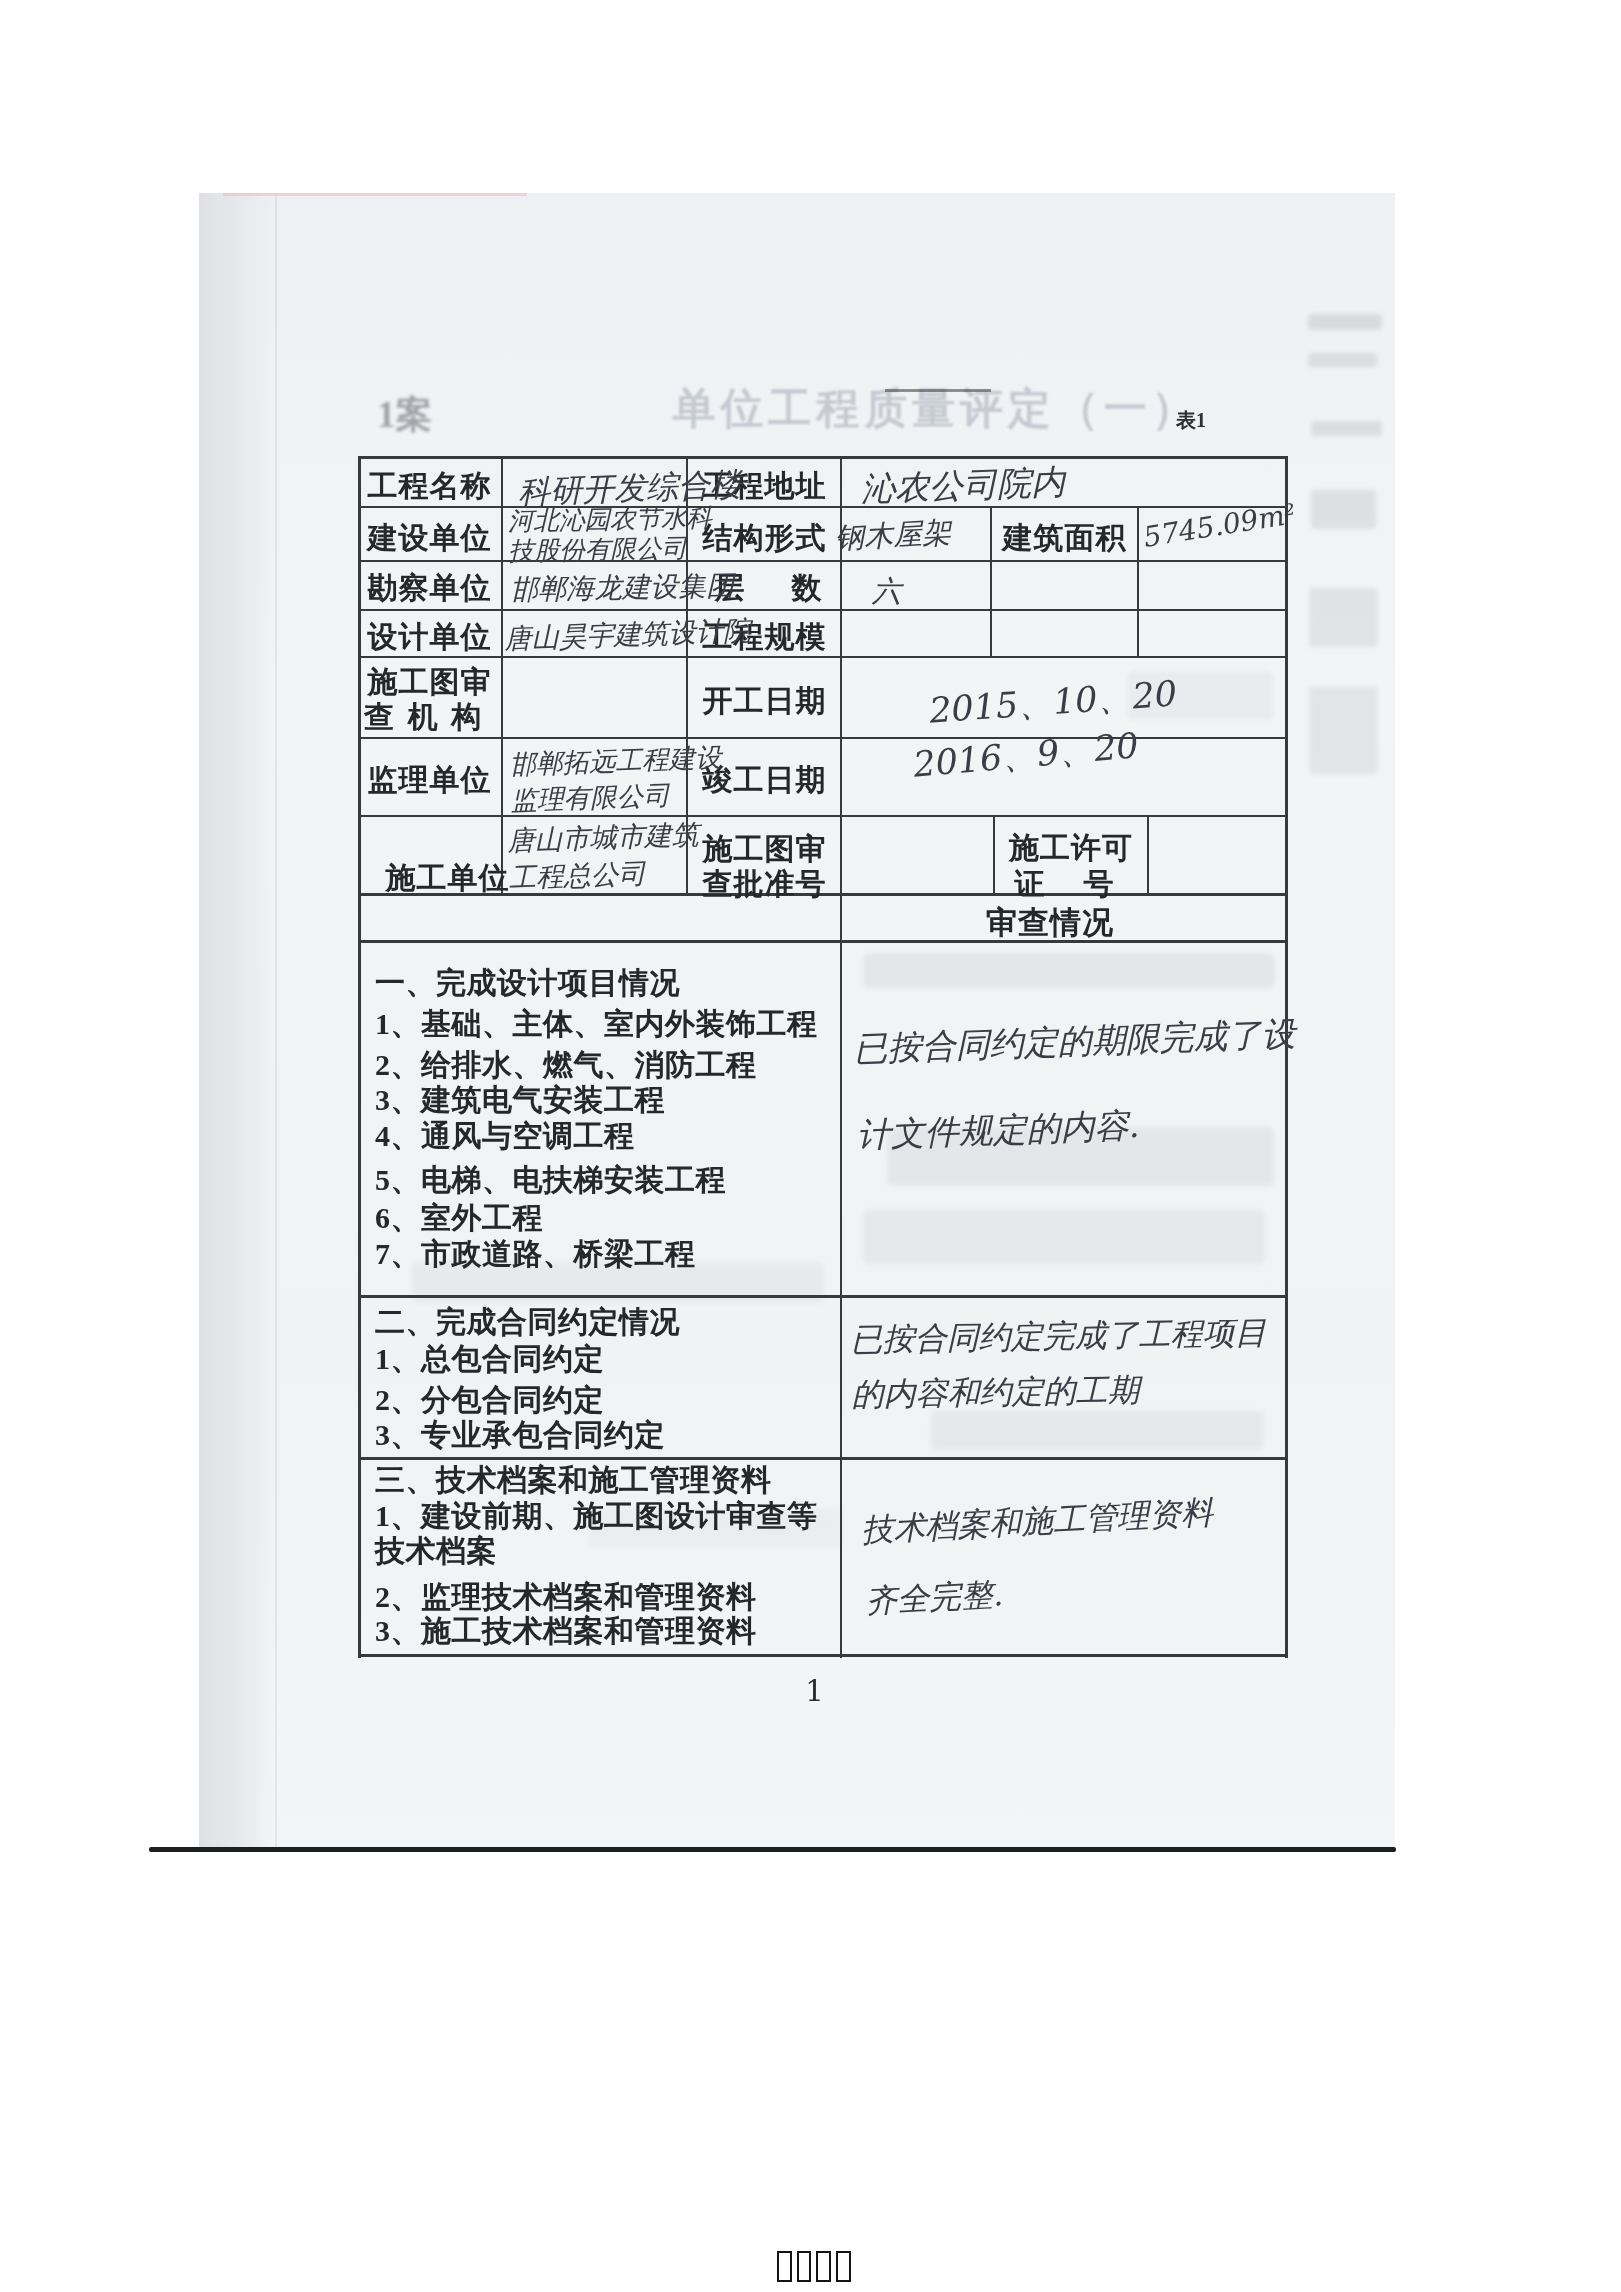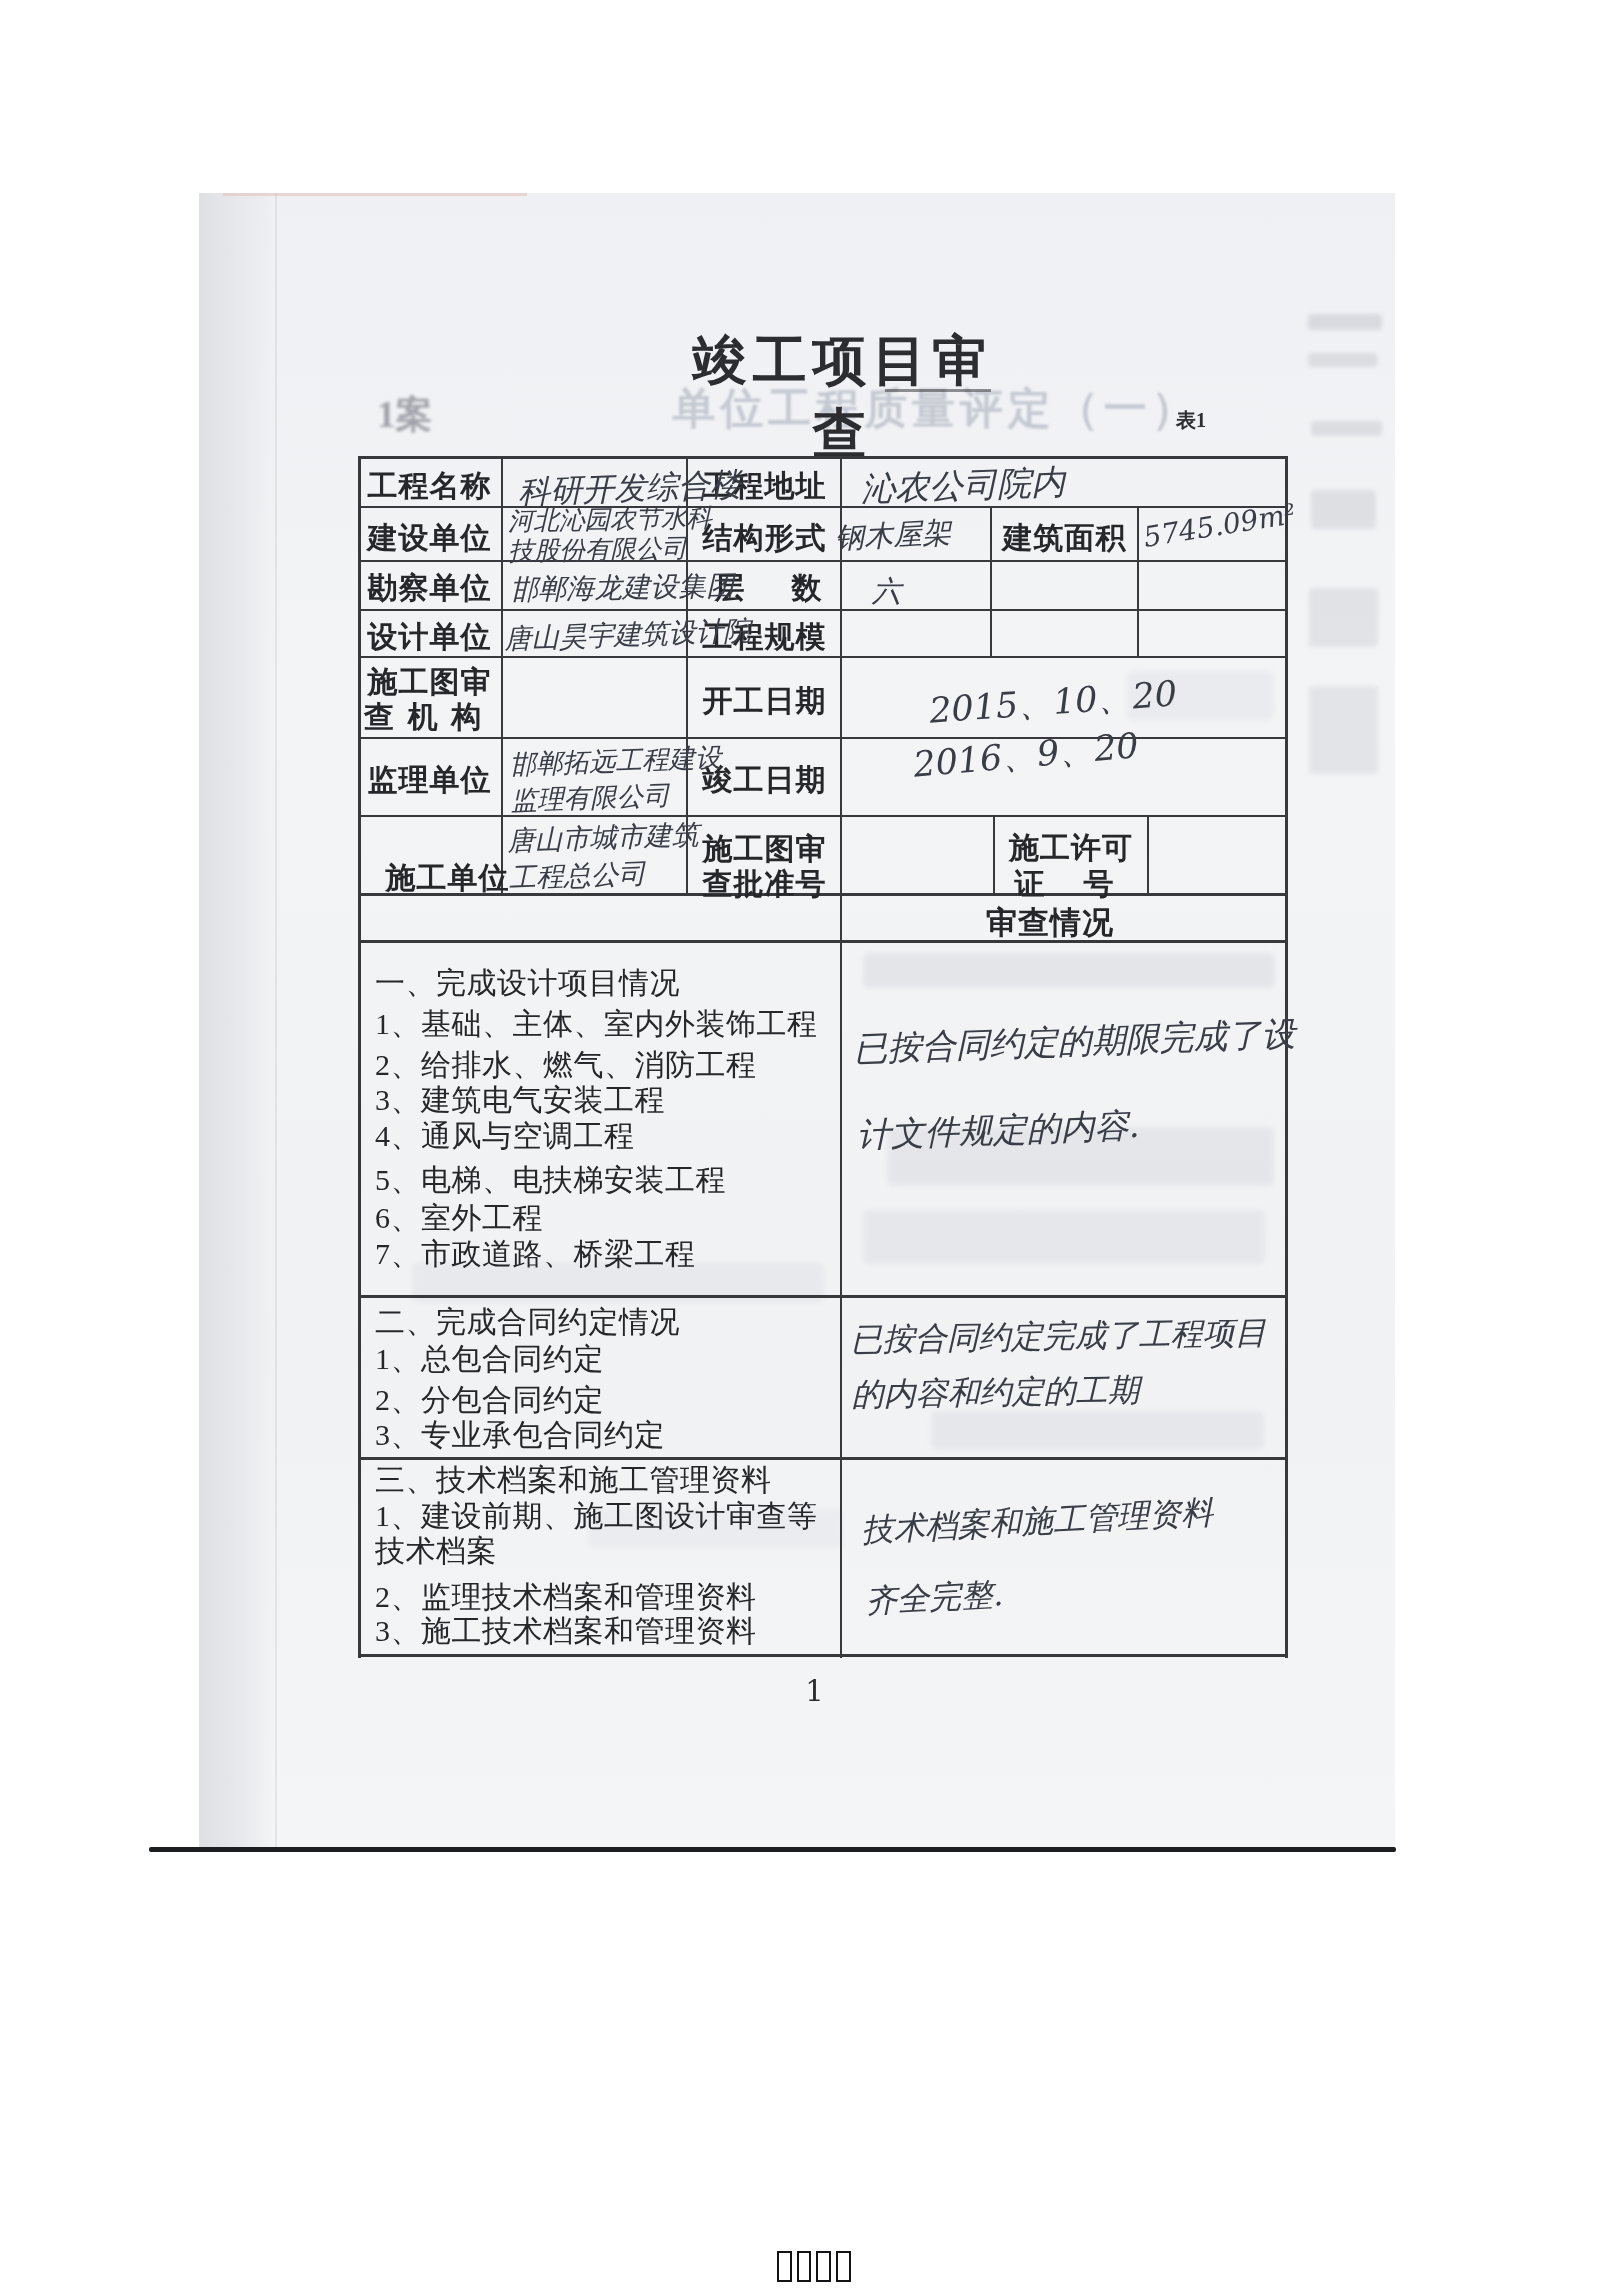--- a/index.html
+++ b/index.html
@@ -23,21 +23,21 @@
          opacity:.55;filter:blur(1.5px);font-family:"Liberation Serif", serif;}
   .table-label{position:absolute;left:1176px;top:407px;font-size:20px;font-weight:600;color:#2e2f32;
          font-family:"Liberation Serif", serif;}
   .pageno{position:absolute;left:790px;top:1674px;width:49px;text-align:center;font-size:29px;color:#2a2b2d;
          font-family:"DejaVu Serif", serif;}
 
   .hline,.vline{position:absolute;background:#38393d;}
   .lbl{position:absolute;color:#26272b;font-weight:600;font-size:30px;letter-spacing:1px;
        font-family:"Liberation Serif", serif;white-space:nowrap;}
   .center{text-align:center;}
-  .item{position:absolute;color:#26272b;font-weight:400;font-size:30px;letter-spacing:0.5px;
+  .item{position:absolute;color:#26272b;font-weight:700;font-size:30px;letter-spacing:0.5px;
         font-family:"Liberation Serif", serif;line-height:35px;}
   .hw{position:absolute;color:#393d46;font-style:italic;font-size:29px;white-space:pre-line;
       font-family:"DejaVu Serif", serif;line-height:36px;}
   .ghostblob{position:absolute;background:#9aa0ac;filter:blur(2.9px);border-radius:5.9px;}
   .ghostline{position:absolute;background:#7d828c;filter:blur(2px);border-radius:3.9px;}
   .tofu-row{position:absolute;left:777px;top:2251px;display:flex;gap:4.9px;}
   .tofu{width:10.8px;height:27.4px;border:2.9px solid #131315;background:transparent;}
 </style>
 </head>
 <body>
@@ -59,21 +59,20 @@
   <div class="ghostline" style="left:1309px;top:588px;width:69px;height:59px;opacity:.14;"></div>
   <div class="ghostline" style="left:1309px;top:686px;width:69px;height:88px;opacity:.13;"></div>
   <div class="ghostblob" style="left:863px;top:953px;width:412px;height:35px;opacity:.16;"></div>
   <div class="ghostblob" style="left:887px;top:1127px;width:387px;height:59px;opacity:.15;"></div>
   <div class="ghostblob" style="left:863px;top:1210px;width:402px;height:54px;opacity:.13;"></div>
   <div class="ghostblob" style="left:412px;top:1262px;width:412px;height:41px;opacity:.10;"></div>
   <div class="ghostblob" style="left:931px;top:1411px;width:333px;height:39px;opacity:.13;"></div>
   <div class="ghostblob" style="left:1127px;top:671px;width:147px;height:49px;opacity:.10;"></div>
   <div class="ghostblob" style="left:588px;top:1509px;width:255px;height:39px;opacity:.08;"></div>
 
-  <div class="title">竣工项目审查</div>
   <div class="title-underline"></div>
   <div class="table-label">表1</div>
 
   <div class="hline" style="left:358px;top:456px;width:929px;height:2.9px;"></div>
   <div class="hline" style="left:358px;top:506px;width:929px;height:2px;"></div>
   <div class="hline" style="left:358px;top:560px;width:929px;height:2px;"></div>
   <div class="hline" style="left:358px;top:609px;width:929px;height:2px;"></div>
   <div class="hline" style="left:358px;top:656px;width:929px;height:2px;"></div>
   <div class="hline" style="left:358px;top:737px;width:929px;height:2px;"></div>
   <div class="hline" style="left:358px;top:815px;width:929px;height:2px;"></div>

